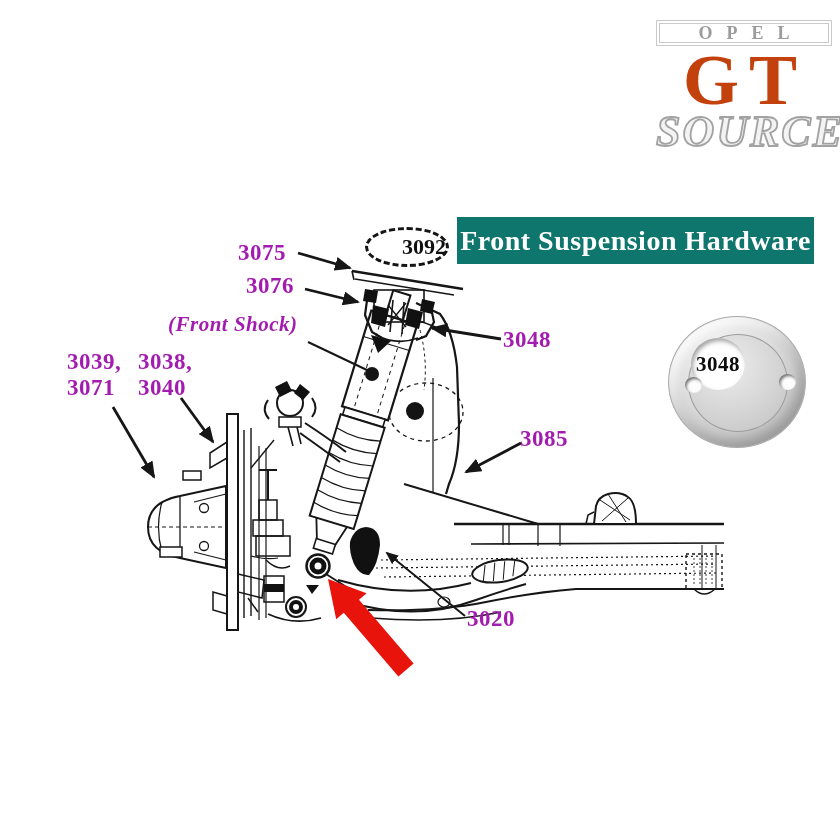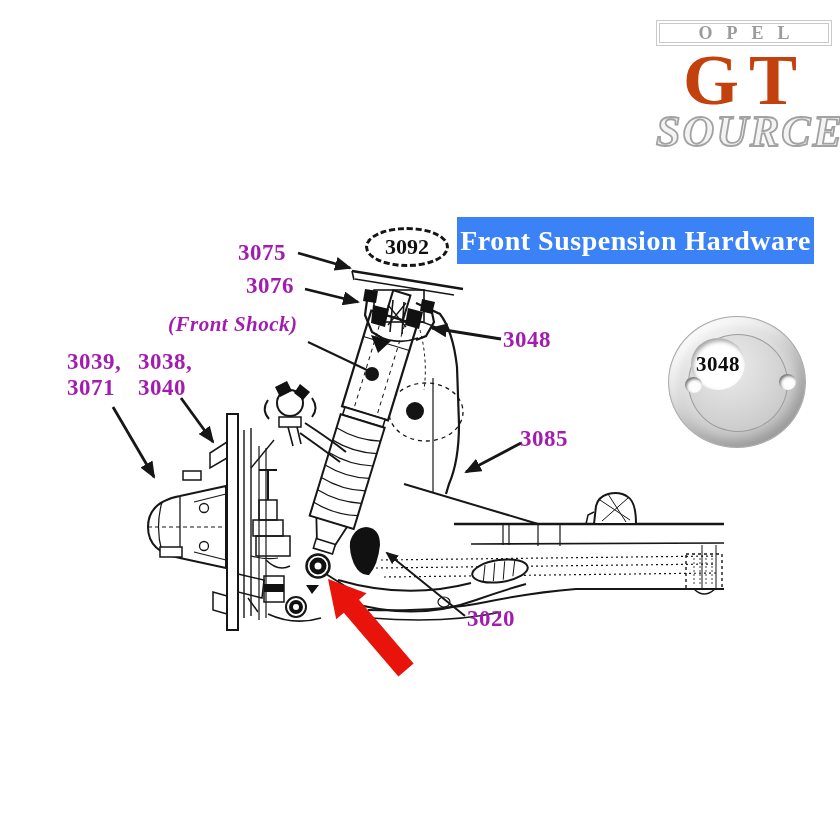--- a/index.html
+++ b/index.html
@@ -10,21 +10,21 @@
             border:1px solid #c9c9c9;padding:2px;box-sizing:border-box;}
   .opel-inner{width:100%;height:100%;border:1px solid #c9c9c9;display:flex;
               align-items:center;justify-content:center;box-sizing:border-box;}
   .opel-text{font-weight:bold;font-size:18px;color:#9b9b9b;letter-spacing:14px;margin-right:-14px;}
   .gt-text{position:absolute;left:640px;top:44px;width:178px;text-align:center;
            font-weight:bold;font-size:72px;line-height:1;color:#c2410c;letter-spacing:10px;margin-right:-10px;}
   .source-text{position:absolute;left:634px;top:110px;width:200px;text-align:center;
                font-style:italic;font-weight:bold;font-size:44px;line-height:1;color:#f3f3f3;
                -webkit-text-stroke:1.8px #a2a2a2;letter-spacing:2px;}
   
-  .banner{position:absolute;left:441px;top:217px;width:357px;height:47px;background:#3b82f6;
+  .banner{position:absolute;left:441px;top:217px;width:357px;height:47px;background:#0f766e;
           display:flex;align-items:center;justify-content:center;}
   .banner span{color:#ffffff;font-weight:bold;font-size:28px;letter-spacing:0.5px;}
   
   .washer{position:absolute;left:652px;top:316px;width:138px;height:132px;border-radius:50%;
           border:1px solid #ababab;box-sizing:border-box;
           background:radial-gradient(circle at 38% 30%,#f6f6f6 0%,#dedede 40%,#bdbdbd 78%,#d2d2d2 100%);
           box-shadow:inset -5px -7px 12px rgba(110,110,110,.45),inset 5px 7px 10px rgba(255,255,255,.85);}
   .washer-ring{position:absolute;left:19px;top:17px;width:98px;height:96px;border-radius:50%;
                border:1px solid #9d9d9d;
                background:radial-gradient(circle at 40% 32%,#ececec 0%,#d5d5d5 55%,#c0c0c0 100%);}
@@ -35,21 +35,21 @@
   .washer-hole{position:absolute;width:17px;height:16px;border-radius:50%;background:#fdfdfd;
                box-shadow:inset 1.5px 2px 3px rgba(80,80,80,.8);}
   .hole-left{left:16px;top:60px;}
   .hole-right{left:110px;top:57px;}
   
   .lbl{position:absolute;font-weight:bold;font-size:23px;color:#a21caf;letter-spacing:0.5px;
        line-height:1.15;white-space:nowrap;}
   .lbl-2line span{display:block;}
   .lbl-italic{font-style:italic;font-size:21px;}
   .ellipse-3092{position:absolute;left:349px;top:227px;width:84px;height:40px;border:3px dashed #141414;
-                border-radius:50%;display:flex;align-items:center;justify-content:center;box-sizing:border-box;}
+                border-radius:50%;display:flex;align-items:center;justify-content:flex-end;box-sizing:border-box;}
   .ellipse-3092 span{font-weight:bold;font-size:22px;color:#101010;}
   svg.art{position:absolute;left:0;top:0;}
 </style>
 </head>
 <body>
 
 <div id="stage">
 
   <div class="opel-box">
     <div class="opel-inner">

